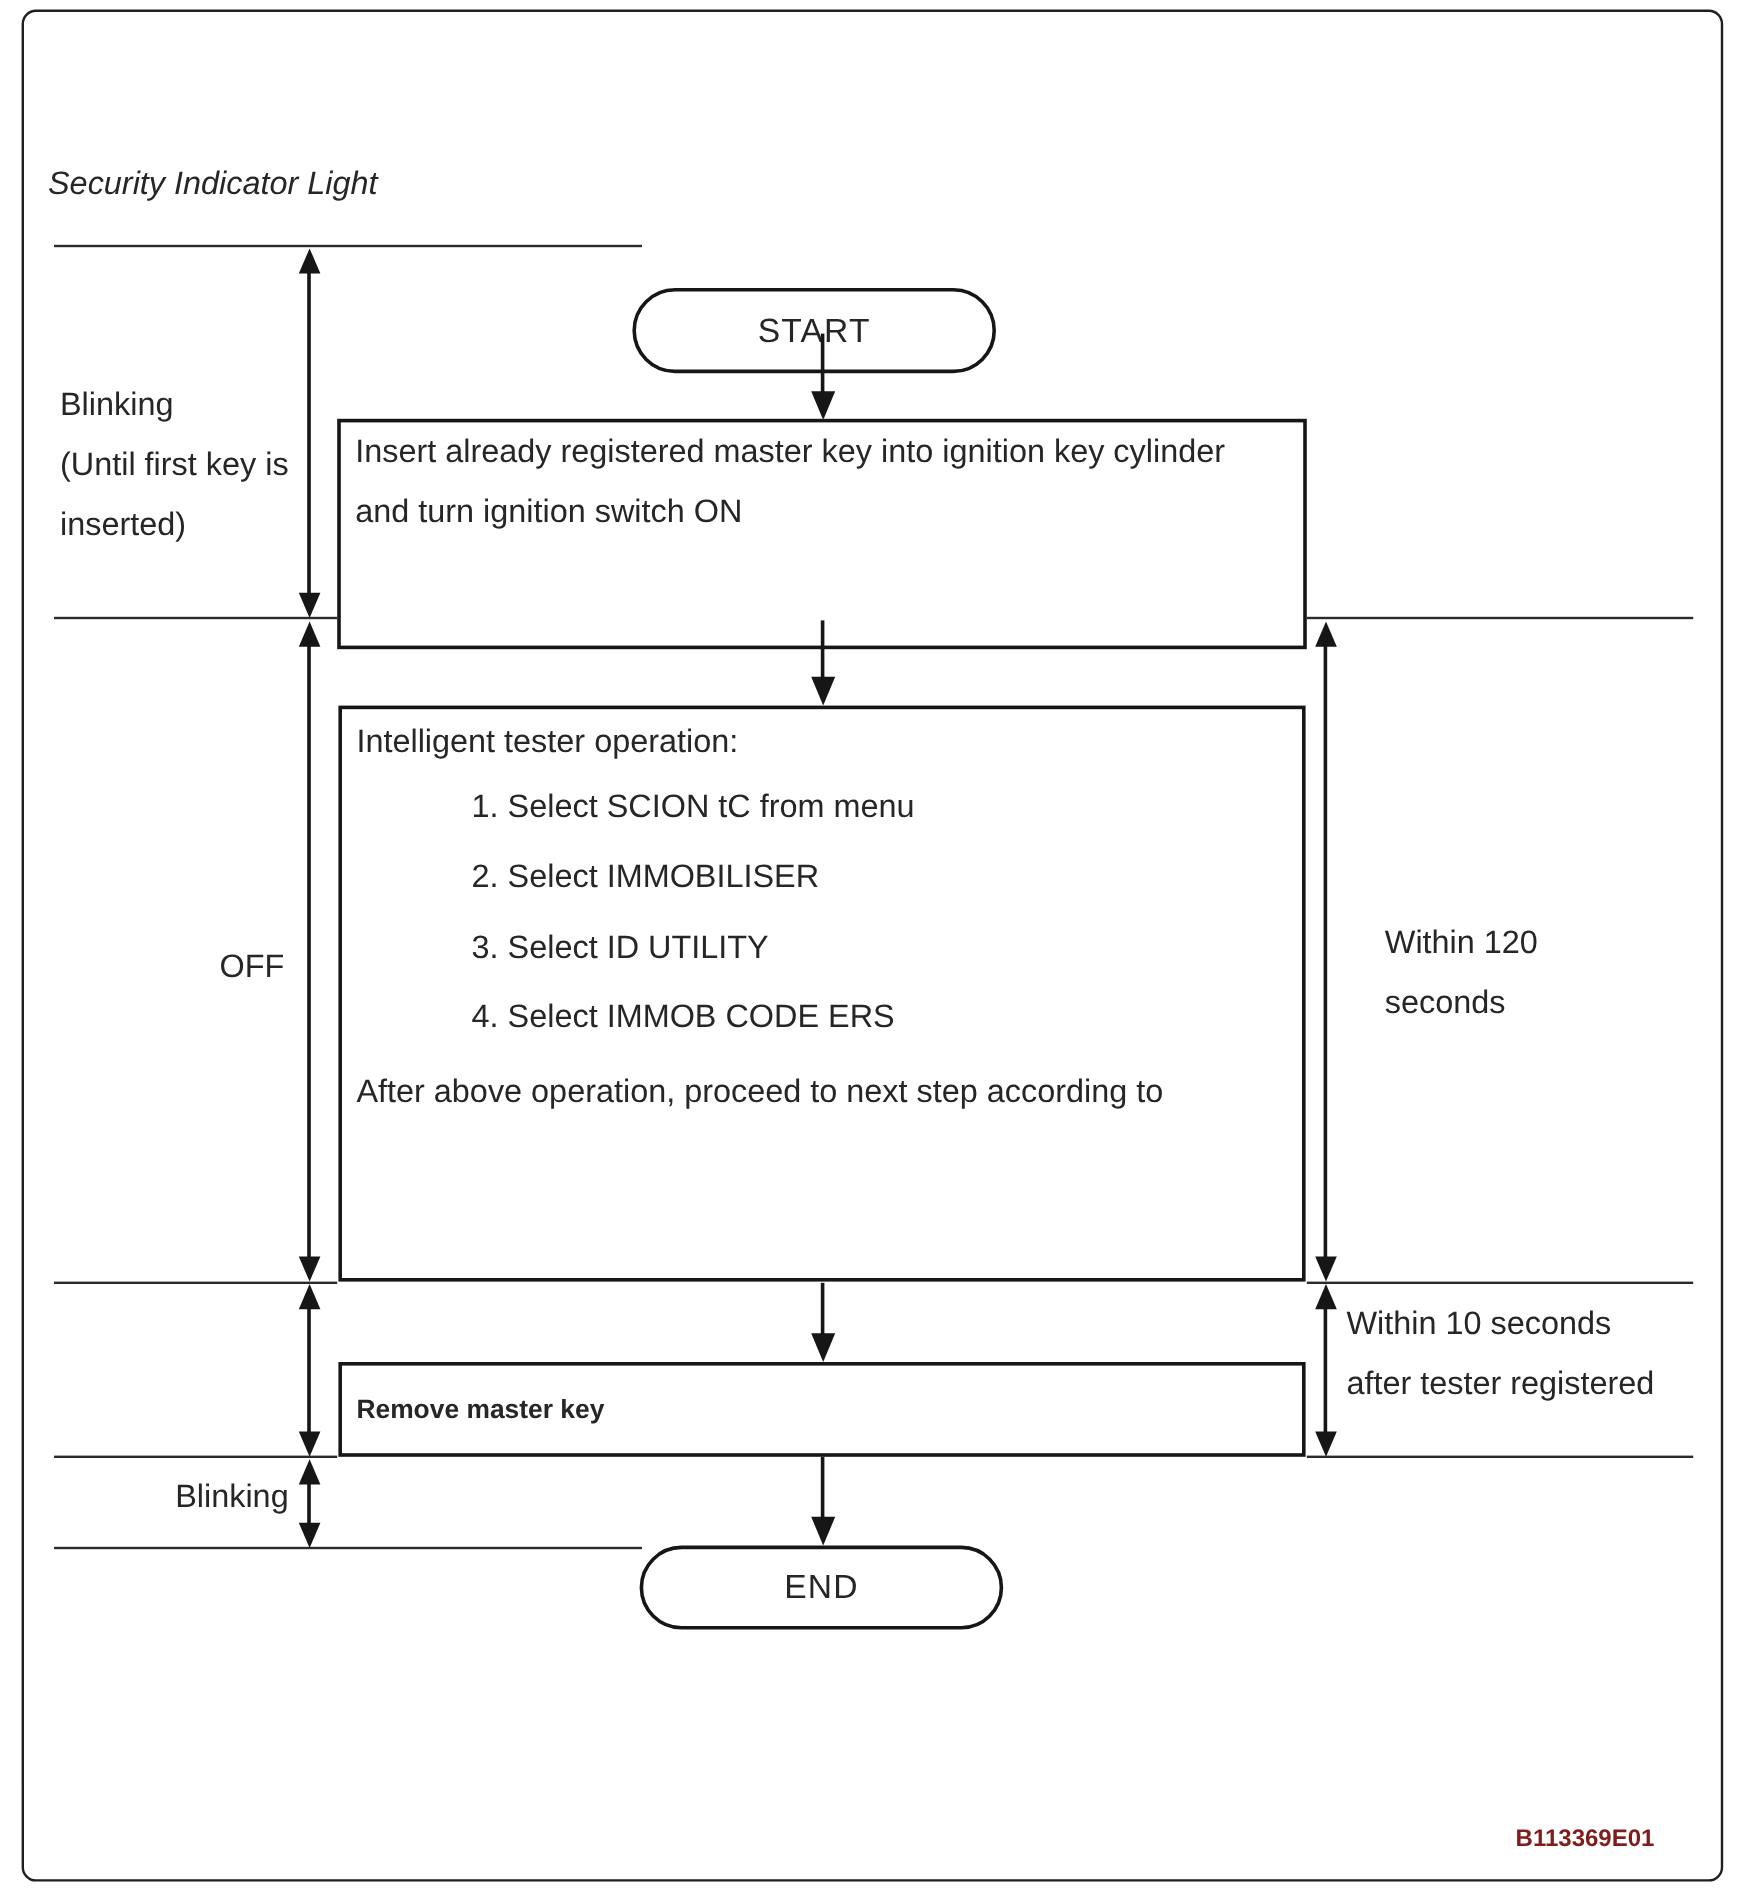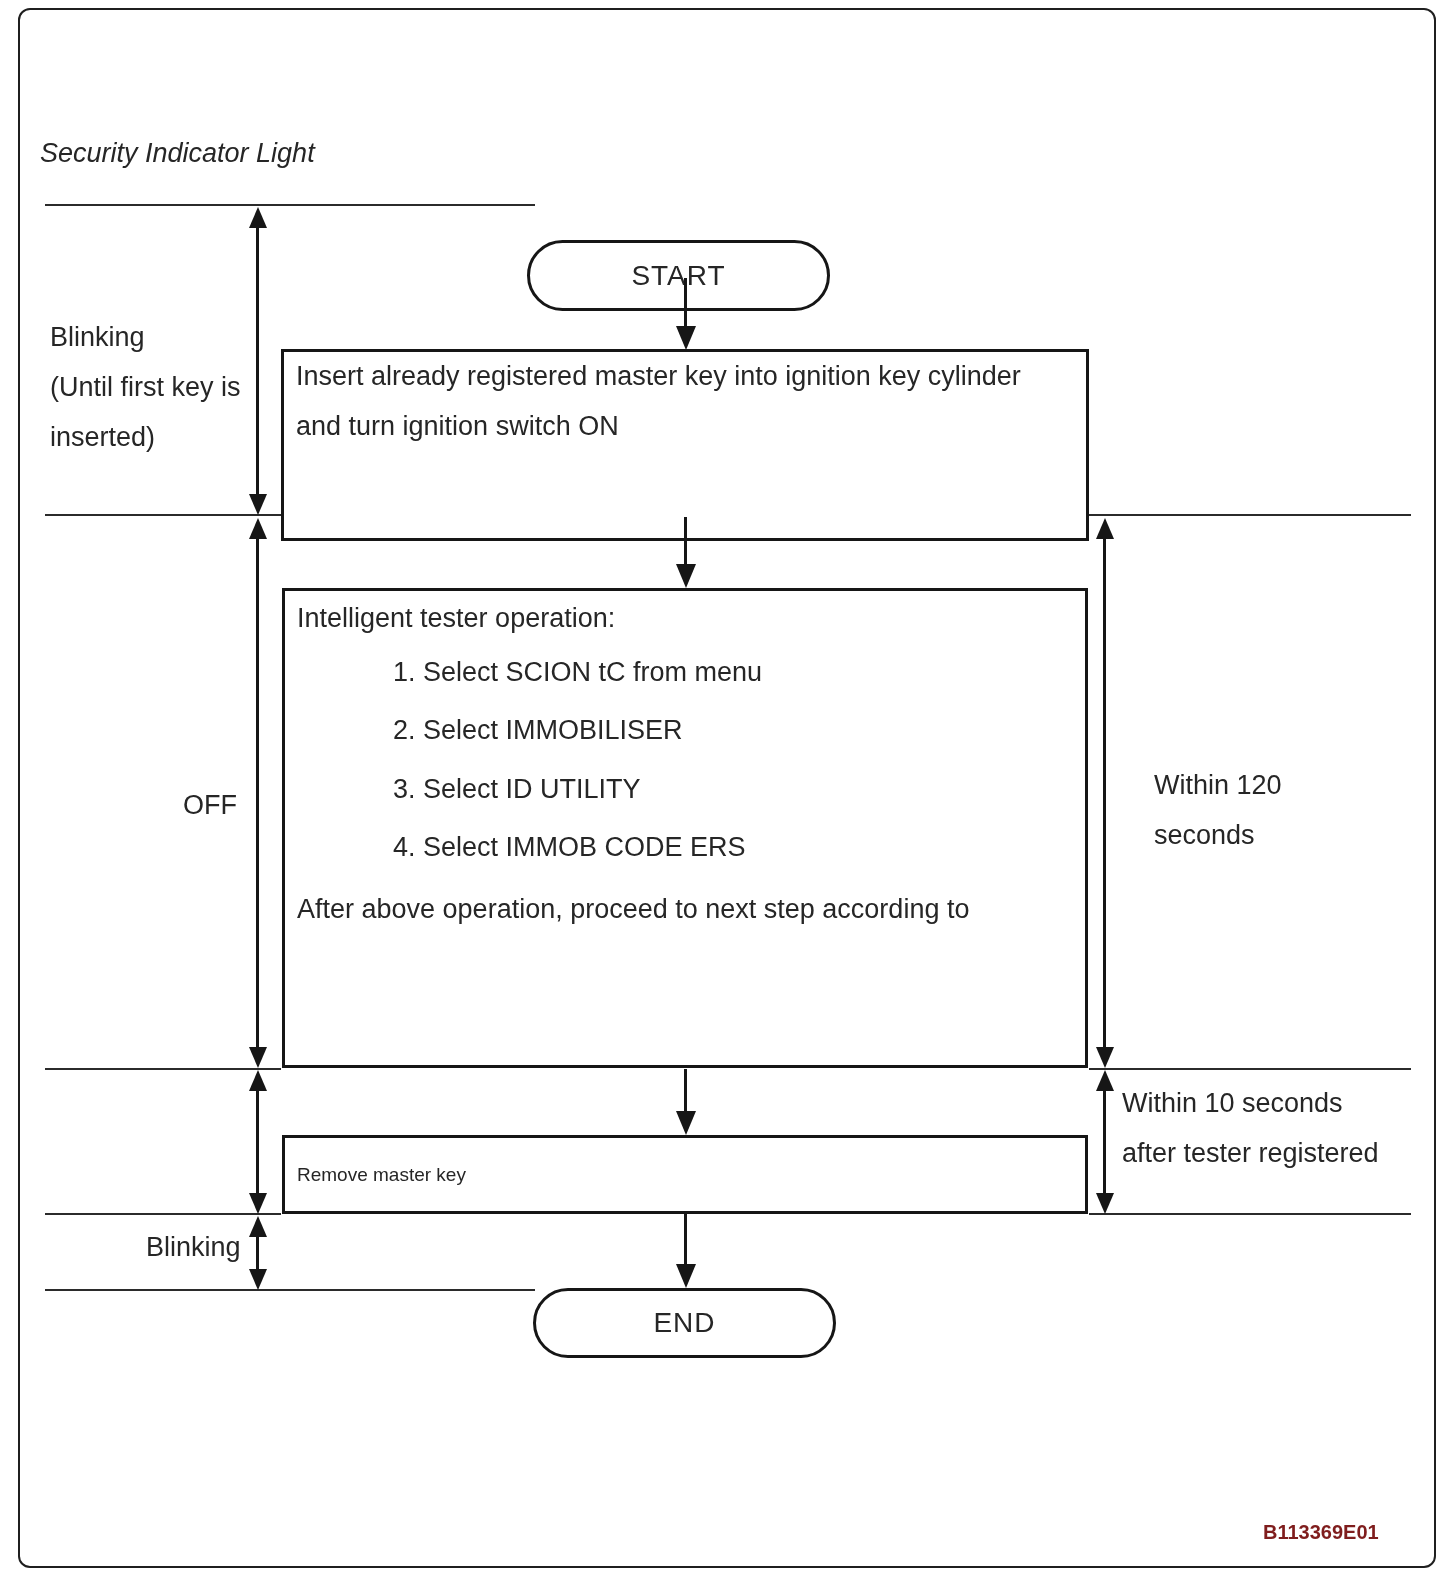--- a/index.html
+++ b/index.html
@@ -147,21 +147,21 @@
     <div class="box-text" style="left:108px; top:241px;">4. Select IMMOB CODE ERS</div>
     <div class="box-text" style="left:12px; top:303px;">After above operation, proceed to next step according to</div>
   </div>
 
   <div class="arrow-down" style="left:675px; top:1069px; height:66px;">
     <div class="shaft"></div>
     <div class="head"></div>
   </div>
 
   <div class="flow-box" style="left:282px; top:1135px; width:806px; height:79px; display:flex; align-items:center;">
-    <div style="margin-left:12px; font-size:19px; white-space:nowrap;">Remove master key</div>
+    <div style="margin-left:12px; font-size:22px; white-space:nowrap;font-weight:bold;">Remove master key</div>
   </div>
 
   <div class="arrow-down" style="left:675px; top:1214px; height:74px;">
     <div class="shaft"></div>
     <div class="head"></div>
   </div>
 
   <div class="stadium" style="left:533px; top:1288px; width:303px; height:70px;">
     <span>END</span>
   </div>

